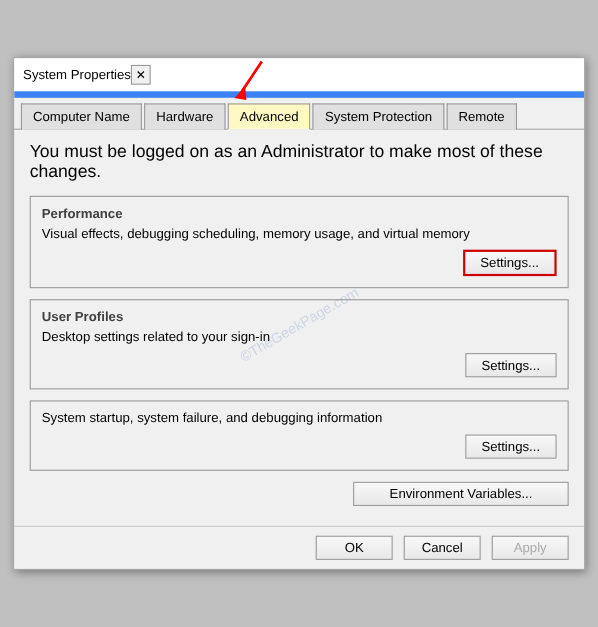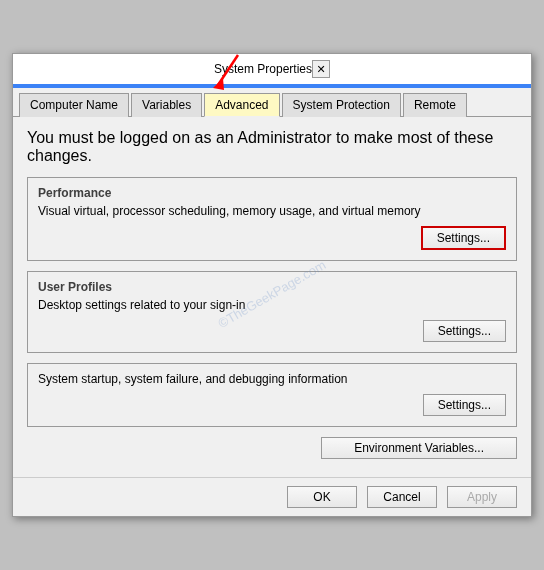--- a/index.html
+++ b/index.html
@@ -23,23 +23,23 @@
       width: 520px;
       background: #f0f0f0;
       border: 1px solid #999;
       box-shadow: 2px 2px 8px rgba(0,0,0,0.4);
     }
 
     .title-bar {
       background: #ffffff;
       display: flex;
       align-items: center;
-      justify-content: center;
+      justify-content: flex-start;
       padding: 6px 8px;
-      border-bottom: 4px solid #3b82f6;
+      border-bottom: 6px solid #3b82f6;
     }
 
     .title-bar-text {
       font-size: 12px;
       font-weight: 400;
       color: #000;
     }
 
     .title-bar-controls {
       display: flex;
@@ -216,35 +216,35 @@
     <div class="arrow-overlay">
       <svg width="60" height="40" viewBox="0 0 60 40">
         <line x1="30" y1="5" x2="10" y2="35" stroke="red" stroke-width="2.5"></line>
         <polygon points="5,38 15,28 16,40" fill="red"></polygon>
       </svg>
     </div>
   </div>
 
   <div class="tabs">
     <div class="tab">Computer Name</div>
-    <div class="tab">Variables</div>
+    <div class="tab">Hardware</div>
     <div class="tab active">Advanced</div>
     <div class="tab">System Protection</div>
     <div class="tab">Remote</div>
   </div>
 
   <div class="content">
     <div class="sections-wrapper">
       <div class="watermark">©TheGeekPage.com</div>
 
       <div class="info-text">You must be logged on as an Administrator to make most of these changes.</div>
 
       <div class="section">
         <div class="section-title">Performance</div>
-        <div class="section-desc">Visual virtual, processor scheduling, memory usage, and virtual memory</div>
+        <div class="section-desc">Visual effects, debugging scheduling, memory usage, and virtual memory</div>
         <div class="section-actions">
           <button class="btn btn-highlighted">Settings...</button>
         </div>
       </div>
 
       <div class="section">
         <div class="section-title">User Profiles</div>
         <div class="section-desc">Desktop settings related to your sign-in</div>
         <div class="section-actions">
           <button class="btn">Settings...</button>

